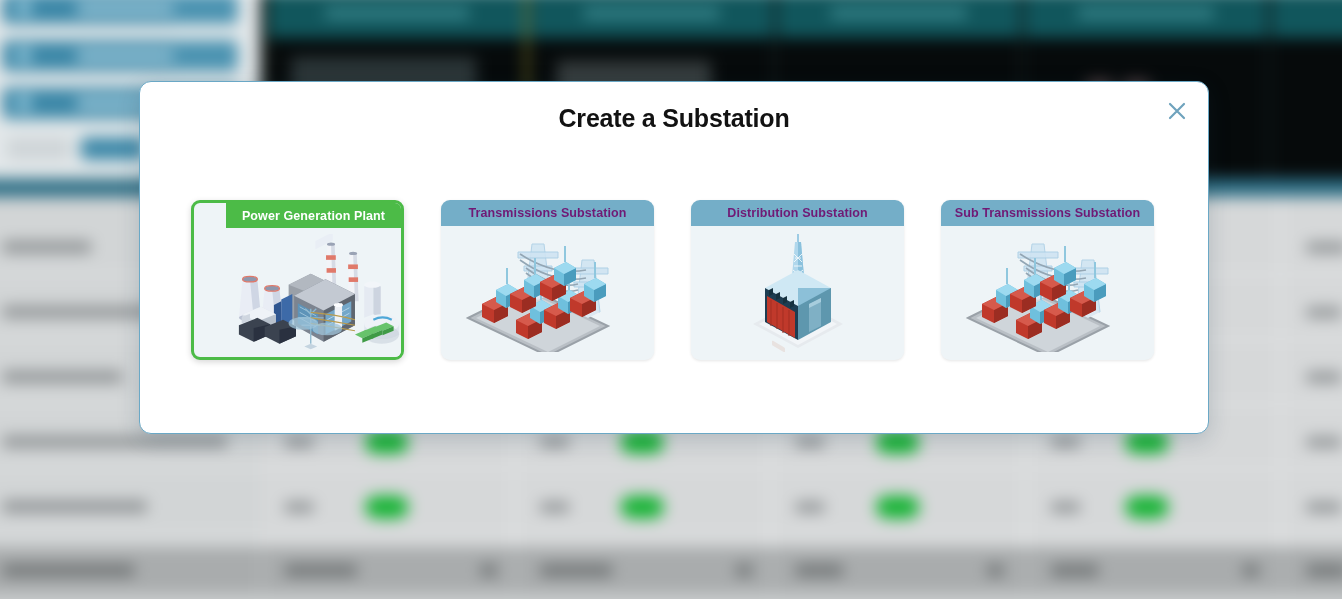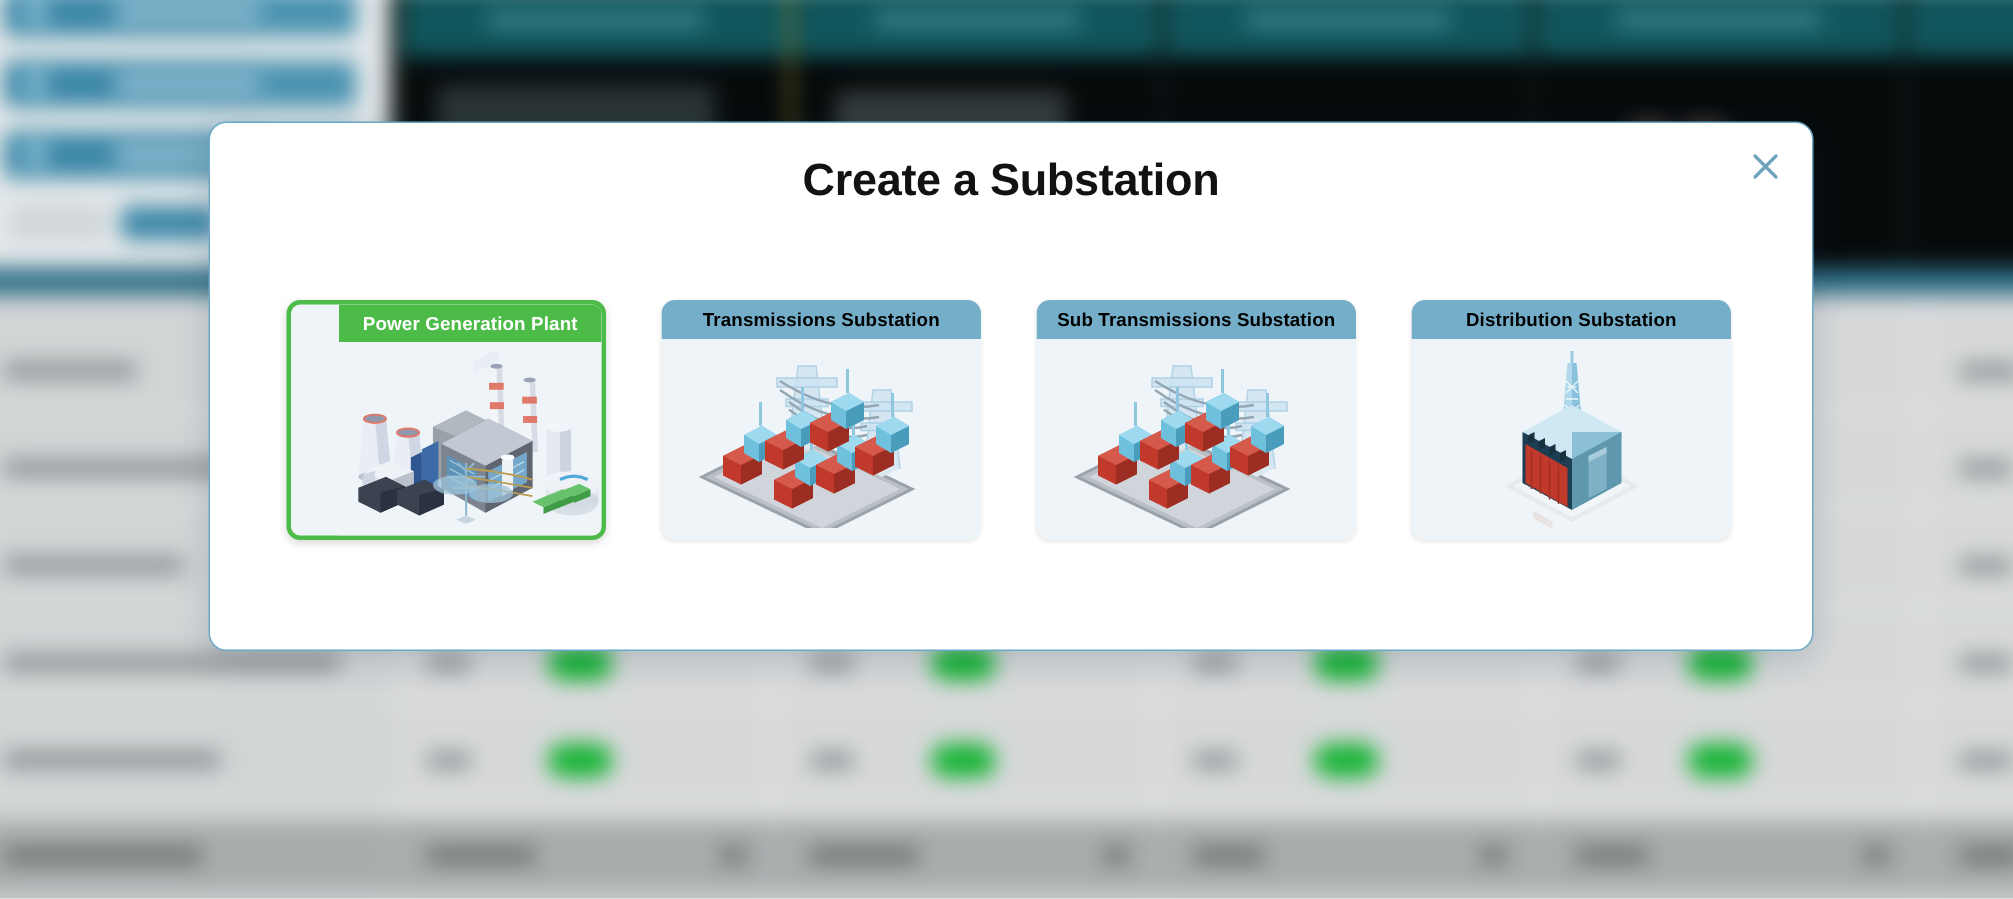--- a/index.html
+++ b/index.html
@@ -213,21 +213,21 @@
     justify-content: center;
     cursor: pointer;
   }
   .modal-close svg { display: block; }
 
   .modal-title {
     position: absolute;
     left: 0; right: 0;
     top: 22px;
     text-align: center;
-    font-size: 30px;
+    font-size: 25px;
     font-weight: bold;
     color: #121212;
     letter-spacing: -0.2px;
   }
 
   .modal-subtitle {
     position: absolute;
     left: 0; right: 0;
     top: 63px;
     text-align: center;
@@ -261,21 +261,21 @@
   }
 
   .card-head {
     height: 26px;
     display: flex;
     align-items: center;
     justify-content: center;
     font-size: 12.5px;
     font-weight: bold;
     background: #74aec8;
-    color: #000000;
+    color: #701a75;
     letter-spacing: 0.1px;
   }
   .card.selected .card-head {
     background: #4cbb47;
     color: #ffffff;
     height: 25px;
   }
 
   .card-body {
     height: 132px;
@@ -645,105 +645,20 @@
                 <path d="M24 2 L36 -4 L36 8 L24 14 Z" fill="#4a9cbd"></path>
                 <path d="M14 -4 L26 -10 L36 -4 L24 2 Z" fill="#9ddaf0"></path>
                 <path d="M24 -10 L26 -10 L26 -26 L24 -26 Z" fill="#8fc7de"></path>
               </g>
             </g>
           </svg>
         </div>
       </div>
 
       <div class="card">
-        <div class="card-head">Sub Transmissions Substation</div>
-        <div class="card-body">
-          <svg width="180" height="120" viewBox="0 0 180 120">
-            <path d="M10 86 L70 56 L150 94 L90 124 Z" fill="#b9bfc5"></path>
-            <path d="M10 86 L70 56 L150 94 L90 124 Z" fill="none" stroke="#9aa1a8" stroke-width="2"></path>
-            <path d="M18 86 L70 60 L142 94 L90 120 Z" fill="#cfd5da"></path>
-            <g fill="#cfe4f2" stroke="#a9cde4" stroke-width="1">
-              <path d="M74 12 L86 12 L92 62 L68 62 Z" opacity="0.85"></path>
-              <path d="M60 20 L100 20 L100 26 L60 26 Z" opacity="0.9"></path>
-              <path d="M66 34 L94 34 L94 39 L66 39 Z" opacity="0.9"></path>
-            </g>
-            <path d="M68 62 L80 68 L92 62 L80 56 Z" fill="#dbe8f2"></path>
-            <g fill="#cfe4f2" stroke="#a9cde4" stroke-width="1">
-              <path d="M124 28 L136 28 L142 80 L118 80 Z" opacity="0.85"></path>
-              <path d="M110 36 L150 36 L150 42 L110 42 Z" opacity="0.9"></path>
-              <path d="M116 50 L144 50 L144 55 L116 55 Z" opacity="0.9"></path>
-            </g>
-            <path d="M118 80 L130 86 L142 80 L130 74 Z" fill="#dbe8f2"></path>
-            <g stroke="#93a6b4" stroke-width="1.6" fill="none">
-              <path d="M62 22 Q96 44 128 38"></path>
-              <path d="M62 28 Q96 52 128 46"></path>
-              <path d="M68 36 Q98 58 120 52"></path>
-              <path d="M68 41 Q98 64 120 58"></path>
-            </g>
-            <g>
-              <g transform="translate(24,62)">
-                <path d="M0 10 L14 3 L26 9 L26 22 L12 29 L0 23 Z" fill="#c0392b"></path>
-                <path d="M12 16 L26 9 L26 22 L12 29 Z" fill="#9c2d22"></path>
-                <path d="M0 10 L14 3 L26 9 L12 16 Z" fill="#d65a4c"></path>
-                <path d="M14 -4 L26 -10 L36 -4 L36 8 L24 14 L14 8 Z" fill="#6fc0dd"></path>
-                <path d="M24 2 L36 -4 L36 8 L24 14 Z" fill="#4a9cbd"></path>
-                <path d="M14 -4 L26 -10 L36 -4 L24 2 Z" fill="#9ddaf0"></path>
-                <path d="M24 -10 L26 -10 L26 -26 L24 -26 Z" fill="#8fc7de"></path>
-              </g>
-              <g transform="translate(58,78)">
-                <path d="M0 10 L14 3 L26 9 L26 22 L12 29 L0 23 Z" fill="#c0392b"></path>
-                <path d="M12 16 L26 9 L26 22 L12 29 Z" fill="#9c2d22"></path>
-                <path d="M0 10 L14 3 L26 9 L12 16 Z" fill="#d65a4c"></path>
-                <path d="M14 -4 L26 -10 L36 -4 L36 8 L24 14 L14 8 Z" fill="#6fc0dd"></path>
-                <path d="M24 2 L36 -4 L36 8 L24 14 Z" fill="#4a9cbd"></path>
-                <path d="M14 -4 L26 -10 L36 -4 L24 2 Z" fill="#9ddaf0"></path>
-                <path d="M24 -10 L26 -10 L26 -26 L24 -26 Z" fill="#8fc7de"></path>
-              </g>
-              <g transform="translate(52,52)">
-                <path d="M0 10 L14 3 L26 9 L26 22 L12 29 L0 23 Z" fill="#c0392b"></path>
-                <path d="M12 16 L26 9 L26 22 L12 29 Z" fill="#9c2d22"></path>
-                <path d="M0 10 L14 3 L26 9 L12 16 Z" fill="#d65a4c"></path>
-                <path d="M14 -4 L26 -10 L36 -4 L36 8 L24 14 L14 8 Z" fill="#6fc0dd"></path>
-                <path d="M24 2 L36 -4 L36 8 L24 14 Z" fill="#4a9cbd"></path>
-                <path d="M14 -4 L26 -10 L36 -4 L24 2 Z" fill="#9ddaf0"></path>
-                <path d="M24 -10 L26 -10 L26 -26 L24 -26 Z" fill="#8fc7de"></path>
-              </g>
-              <g transform="translate(86,68)">
-                <path d="M0 10 L14 3 L26 9 L26 22 L12 29 L0 23 Z" fill="#c0392b"></path>
-                <path d="M12 16 L26 9 L26 22 L12 29 Z" fill="#9c2d22"></path>
-                <path d="M0 10 L14 3 L26 9 L12 16 Z" fill="#d65a4c"></path>
-                <path d="M14 -4 L26 -10 L36 -4 L36 8 L24 14 L14 8 Z" fill="#6fc0dd"></path>
-                <path d="M24 2 L36 -4 L36 8 L24 14 Z" fill="#4a9cbd"></path>
-                <path d="M14 -4 L26 -10 L36 -4 L24 2 Z" fill="#9ddaf0"></path>
-                <path d="M24 -10 L26 -10 L26 -26 L24 -26 Z" fill="#8fc7de"></path>
-              </g>
-              <g transform="translate(82,40)">
-                <path d="M0 10 L14 3 L26 9 L26 22 L12 29 L0 23 Z" fill="#c0392b"></path>
-                <path d="M12 16 L26 9 L26 22 L12 29 Z" fill="#9c2d22"></path>
-                <path d="M0 10 L14 3 L26 9 L12 16 Z" fill="#d65a4c"></path>
-                <path d="M14 -4 L26 -10 L36 -4 L36 8 L24 14 L14 8 Z" fill="#6fc0dd"></path>
-                <path d="M24 2 L36 -4 L36 8 L24 14 Z" fill="#4a9cbd"></path>
-                <path d="M14 -4 L26 -10 L36 -4 L24 2 Z" fill="#9ddaf0"></path>
-                <path d="M24 -10 L26 -10 L26 -26 L24 -26 Z" fill="#8fc7de"></path>
-              </g>
-              <g transform="translate(112,56)">
-                <path d="M0 10 L14 3 L26 9 L26 22 L12 29 L0 23 Z" fill="#c0392b"></path>
-                <path d="M12 16 L26 9 L26 22 L12 29 Z" fill="#9c2d22"></path>
-                <path d="M0 10 L14 3 L26 9 L12 16 Z" fill="#d65a4c"></path>
-                <path d="M14 -4 L26 -10 L36 -4 L36 8 L24 14 L14 8 Z" fill="#6fc0dd"></path>
-                <path d="M24 2 L36 -4 L36 8 L24 14 Z" fill="#4a9cbd"></path>
-                <path d="M14 -4 L26 -10 L36 -4 L24 2 Z" fill="#9ddaf0"></path>
-                <path d="M24 -10 L26 -10 L26 -26 L24 -26 Z" fill="#8fc7de"></path>
-              </g>
-            </g>
-          </svg>
-        </div>
-      </div>
-
-      <div class="card">
         <div class="card-head">Distribution Substation</div>
         <div class="card-body">
           <svg width="150" height="120" viewBox="0 0 150 120">
 
             <path d="M30 92 L75 68 L120 92 L75 116 Z" fill="#e6eaee"></path>
             <path d="M36 92 L75 71 L114 92 L75 113 Z" fill="#f2f5f8"></path>
 
             <g>
               <path d="M72 10 L78 10 L82 56 L68 56 Z" fill="#a9d4ea" opacity="0.9"></path>
               <path d="M75 10 L78 10 L82 56 L75 56 Z" fill="#86bfdc" opacity="0.9"></path>
@@ -781,15 +696,100 @@
               <path d="M60 66 L64 64 L64 70 L60 72 Z"></path>
               <path d="M67 70 L71 68 L71 74 L67 76 Z"></path>
             </g>
 
             <path d="M86 72 L98 66 L98 94 L86 100 Z" fill="#7fb0c5"></path>
             <path d="M86 72 L98 66 L98 70 L86 76 Z" fill="#a7cddd"></path>
           </svg>
         </div>
       </div>
 
+      <div class="card">
+        <div class="card-head">Sub Transmissions Substation</div>
+        <div class="card-body">
+          <svg width="180" height="120" viewBox="0 0 180 120">
+            <path d="M10 86 L70 56 L150 94 L90 124 Z" fill="#b9bfc5"></path>
+            <path d="M10 86 L70 56 L150 94 L90 124 Z" fill="none" stroke="#9aa1a8" stroke-width="2"></path>
+            <path d="M18 86 L70 60 L142 94 L90 120 Z" fill="#cfd5da"></path>
+            <g fill="#cfe4f2" stroke="#a9cde4" stroke-width="1">
+              <path d="M74 12 L86 12 L92 62 L68 62 Z" opacity="0.85"></path>
+              <path d="M60 20 L100 20 L100 26 L60 26 Z" opacity="0.9"></path>
+              <path d="M66 34 L94 34 L94 39 L66 39 Z" opacity="0.9"></path>
+            </g>
+            <path d="M68 62 L80 68 L92 62 L80 56 Z" fill="#dbe8f2"></path>
+            <g fill="#cfe4f2" stroke="#a9cde4" stroke-width="1">
+              <path d="M124 28 L136 28 L142 80 L118 80 Z" opacity="0.85"></path>
+              <path d="M110 36 L150 36 L150 42 L110 42 Z" opacity="0.9"></path>
+              <path d="M116 50 L144 50 L144 55 L116 55 Z" opacity="0.9"></path>
+            </g>
+            <path d="M118 80 L130 86 L142 80 L130 74 Z" fill="#dbe8f2"></path>
+            <g stroke="#93a6b4" stroke-width="1.6" fill="none">
+              <path d="M62 22 Q96 44 128 38"></path>
+              <path d="M62 28 Q96 52 128 46"></path>
+              <path d="M68 36 Q98 58 120 52"></path>
+              <path d="M68 41 Q98 64 120 58"></path>
+            </g>
+            <g>
+              <g transform="translate(24,62)">
+                <path d="M0 10 L14 3 L26 9 L26 22 L12 29 L0 23 Z" fill="#c0392b"></path>
+                <path d="M12 16 L26 9 L26 22 L12 29 Z" fill="#9c2d22"></path>
+                <path d="M0 10 L14 3 L26 9 L12 16 Z" fill="#d65a4c"></path>
+                <path d="M14 -4 L26 -10 L36 -4 L36 8 L24 14 L14 8 Z" fill="#6fc0dd"></path>
+                <path d="M24 2 L36 -4 L36 8 L24 14 Z" fill="#4a9cbd"></path>
+                <path d="M14 -4 L26 -10 L36 -4 L24 2 Z" fill="#9ddaf0"></path>
+                <path d="M24 -10 L26 -10 L26 -26 L24 -26 Z" fill="#8fc7de"></path>
+              </g>
+              <g transform="translate(58,78)">
+                <path d="M0 10 L14 3 L26 9 L26 22 L12 29 L0 23 Z" fill="#c0392b"></path>
+                <path d="M12 16 L26 9 L26 22 L12 29 Z" fill="#9c2d22"></path>
+                <path d="M0 10 L14 3 L26 9 L12 16 Z" fill="#d65a4c"></path>
+                <path d="M14 -4 L26 -10 L36 -4 L36 8 L24 14 L14 8 Z" fill="#6fc0dd"></path>
+                <path d="M24 2 L36 -4 L36 8 L24 14 Z" fill="#4a9cbd"></path>
+                <path d="M14 -4 L26 -10 L36 -4 L24 2 Z" fill="#9ddaf0"></path>
+                <path d="M24 -10 L26 -10 L26 -26 L24 -26 Z" fill="#8fc7de"></path>
+              </g>
+              <g transform="translate(52,52)">
+                <path d="M0 10 L14 3 L26 9 L26 22 L12 29 L0 23 Z" fill="#c0392b"></path>
+                <path d="M12 16 L26 9 L26 22 L12 29 Z" fill="#9c2d22"></path>
+                <path d="M0 10 L14 3 L26 9 L12 16 Z" fill="#d65a4c"></path>
+                <path d="M14 -4 L26 -10 L36 -4 L36 8 L24 14 L14 8 Z" fill="#6fc0dd"></path>
+                <path d="M24 2 L36 -4 L36 8 L24 14 Z" fill="#4a9cbd"></path>
+                <path d="M14 -4 L26 -10 L36 -4 L24 2 Z" fill="#9ddaf0"></path>
+                <path d="M24 -10 L26 -10 L26 -26 L24 -26 Z" fill="#8fc7de"></path>
+              </g>
+              <g transform="translate(86,68)">
+                <path d="M0 10 L14 3 L26 9 L26 22 L12 29 L0 23 Z" fill="#c0392b"></path>
+                <path d="M12 16 L26 9 L26 22 L12 29 Z" fill="#9c2d22"></path>
+                <path d="M0 10 L14 3 L26 9 L12 16 Z" fill="#d65a4c"></path>
+                <path d="M14 -4 L26 -10 L36 -4 L36 8 L24 14 L14 8 Z" fill="#6fc0dd"></path>
+                <path d="M24 2 L36 -4 L36 8 L24 14 Z" fill="#4a9cbd"></path>
+                <path d="M14 -4 L26 -10 L36 -4 L24 2 Z" fill="#9ddaf0"></path>
+                <path d="M24 -10 L26 -10 L26 -26 L24 -26 Z" fill="#8fc7de"></path>
+              </g>
+              <g transform="translate(82,40)">
+                <path d="M0 10 L14 3 L26 9 L26 22 L12 29 L0 23 Z" fill="#c0392b"></path>
+                <path d="M12 16 L26 9 L26 22 L12 29 Z" fill="#9c2d22"></path>
+                <path d="M0 10 L14 3 L26 9 L12 16 Z" fill="#d65a4c"></path>
+                <path d="M14 -4 L26 -10 L36 -4 L36 8 L24 14 L14 8 Z" fill="#6fc0dd"></path>
+                <path d="M24 2 L36 -4 L36 8 L24 14 Z" fill="#4a9cbd"></path>
+                <path d="M14 -4 L26 -10 L36 -4 L24 2 Z" fill="#9ddaf0"></path>
+                <path d="M24 -10 L26 -10 L26 -26 L24 -26 Z" fill="#8fc7de"></path>
+              </g>
+              <g transform="translate(112,56)">
+                <path d="M0 10 L14 3 L26 9 L26 22 L12 29 L0 23 Z" fill="#c0392b"></path>
+                <path d="M12 16 L26 9 L26 22 L12 29 Z" fill="#9c2d22"></path>
+                <path d="M0 10 L14 3 L26 9 L12 16 Z" fill="#d65a4c"></path>
+                <path d="M14 -4 L26 -10 L36 -4 L36 8 L24 14 L14 8 Z" fill="#6fc0dd"></path>
+                <path d="M24 2 L36 -4 L36 8 L24 14 Z" fill="#4a9cbd"></path>
+                <path d="M14 -4 L26 -10 L36 -4 L24 2 Z" fill="#9ddaf0"></path>
+                <path d="M24 -10 L26 -10 L26 -26 L24 -26 Z" fill="#8fc7de"></path>
+              </g>
+            </g>
+          </svg>
+        </div>
+      </div>
+
     </div>
   </div>
 </div>
 
 </body></html>

